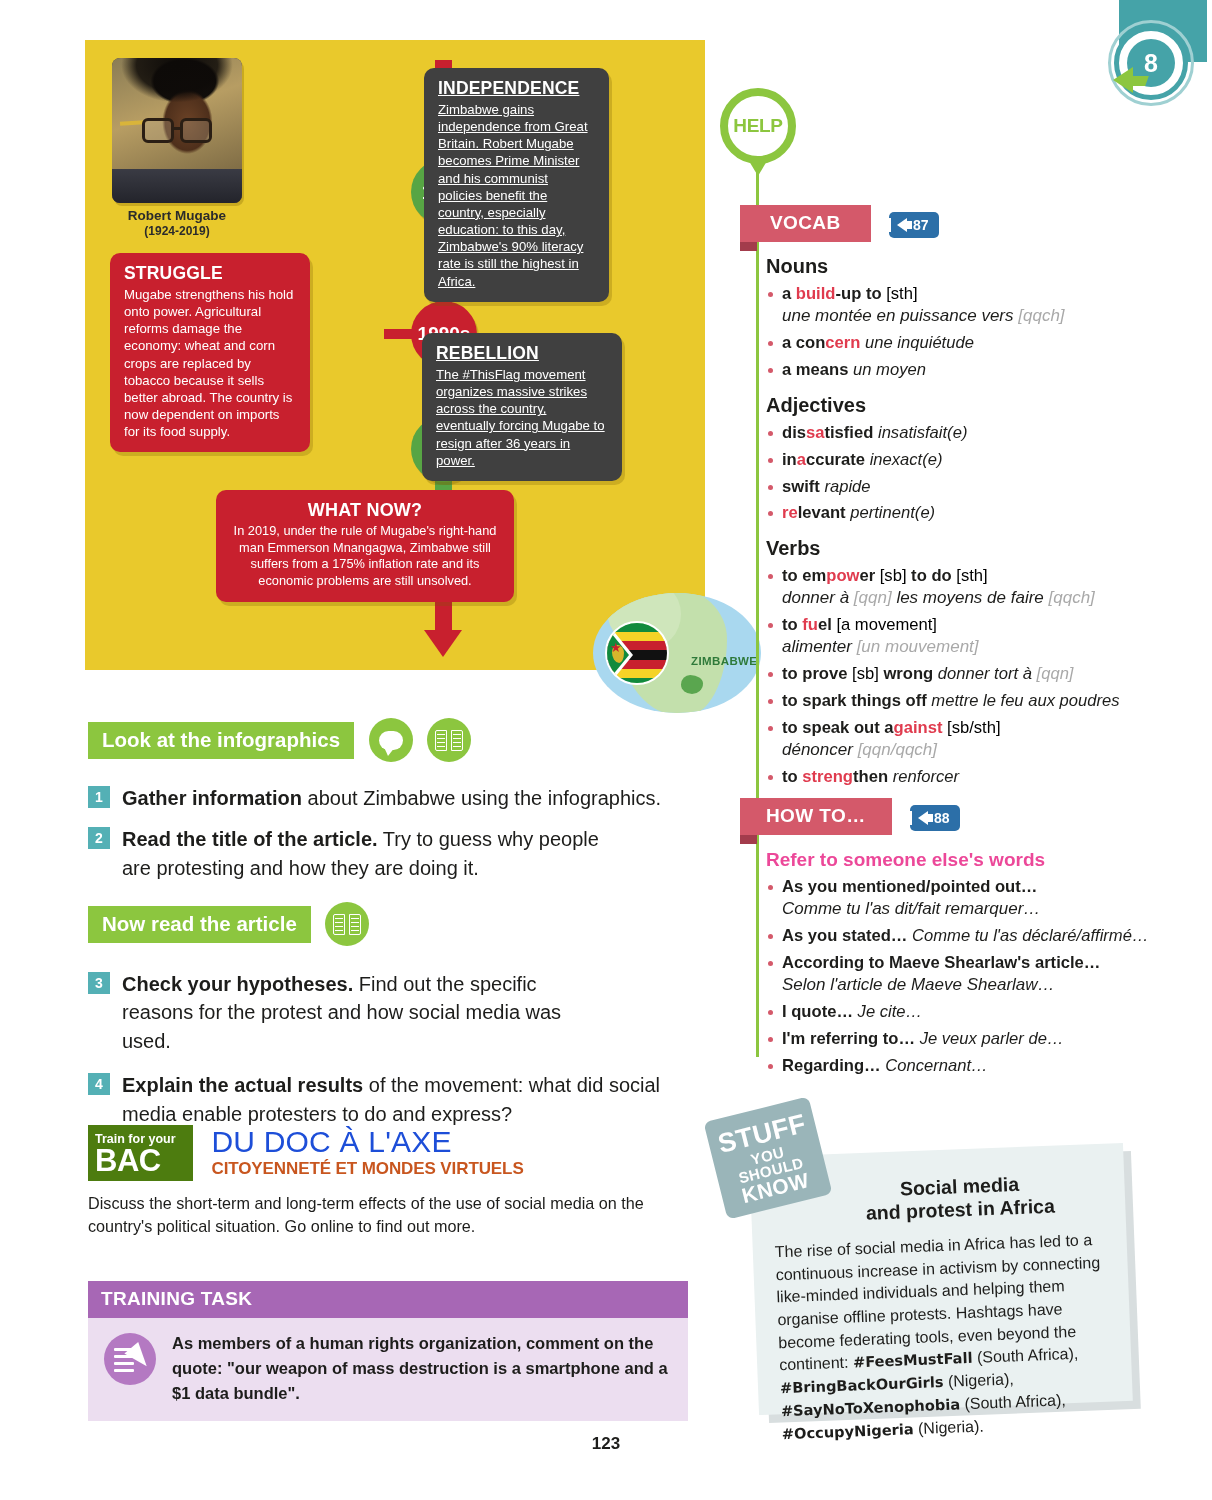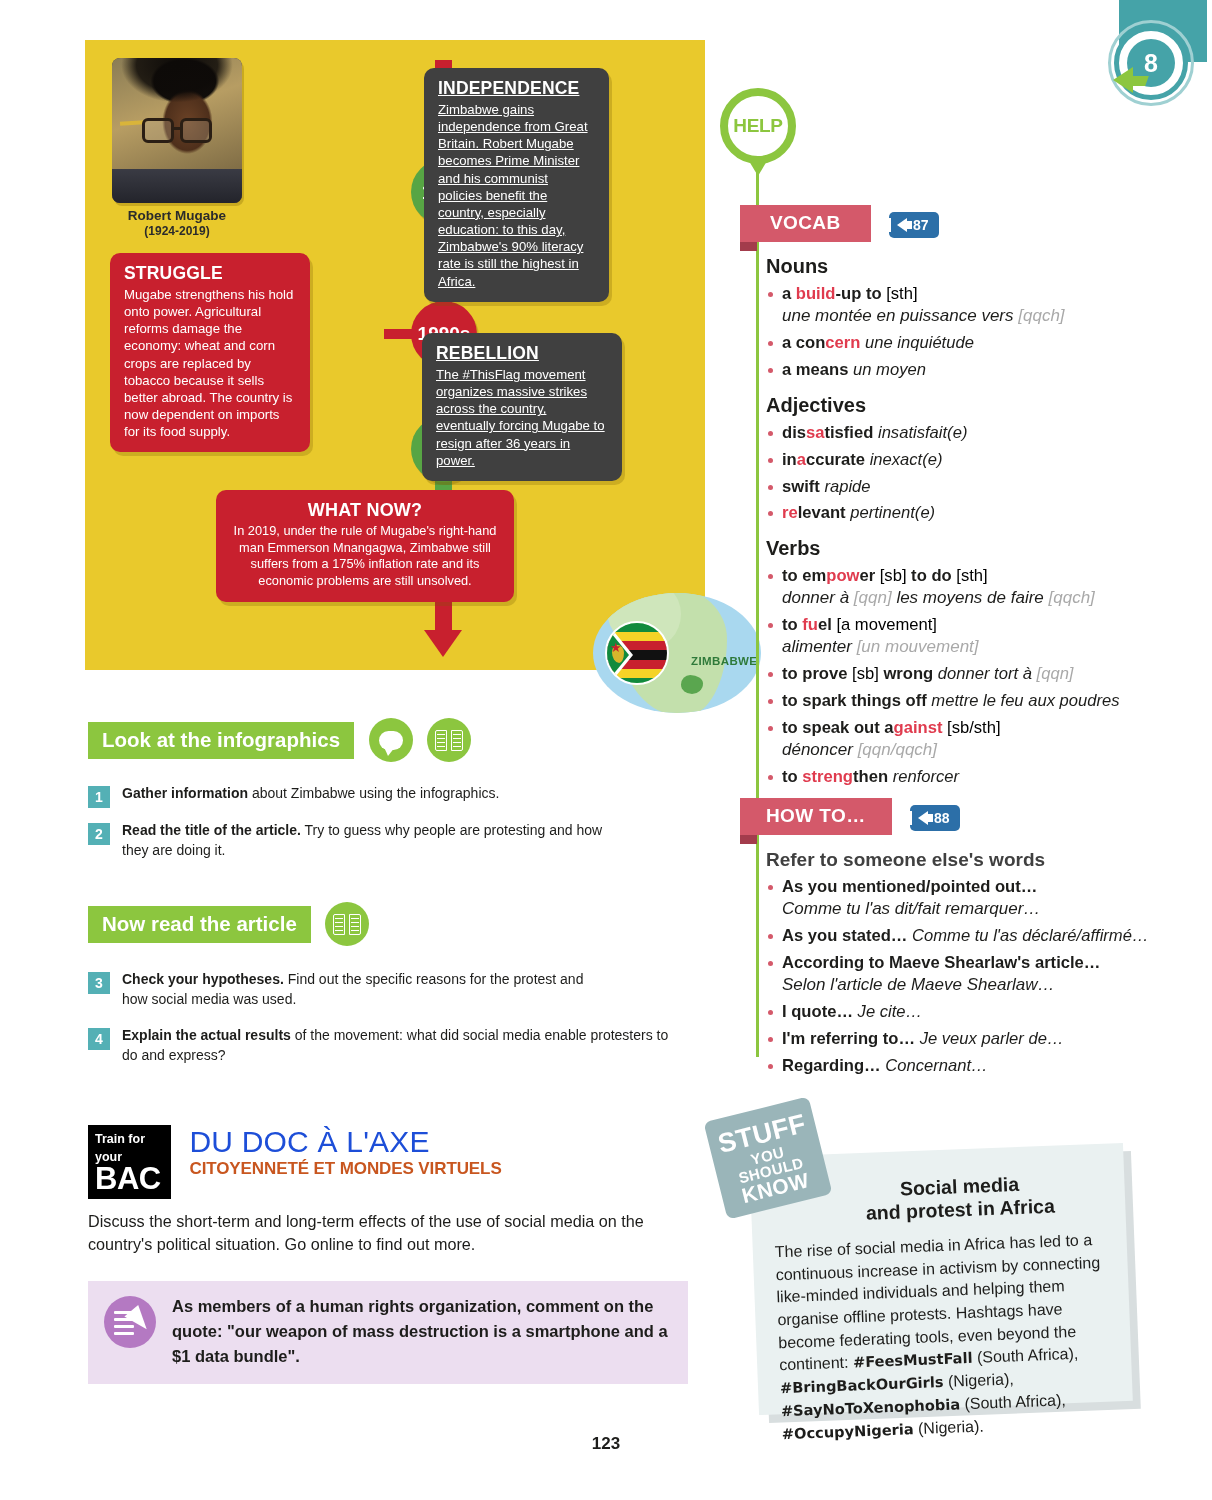--- a/index.html
+++ b/index.html
@@ -120,25 +120,25 @@
   .icon-book { width: 28px; height: 21px; position: relative; }
   .icon-book .bk { position: absolute; top: 0; width: 12px; height: 21px; border: 1.6px solid #ffffff; }
   .icon-book .bk.l { left: 0; border-radius: 2px 0 0 2px; }
   .icon-book .bk.r { right: 0; border-radius: 0 2px 2px 0; }
   .icon-book .ln { position: absolute; width: 8px; height: 1.4px; background: #ffffff; }
 
   .ex { display: flex; margin-top: 13px; }
   .ex-num { flex: 0 0 auto; width: 22px; height: 22px; background: #54b0b5; color: #ffffff;
       font-size: 14px; font-weight: bold; display: flex; align-items: center; justify-content: center;
       margin-right: 12px; margin-top: 2px; }
-  .ex-txt { font-size: 14px; line-height: 1.42; color: #1d1d1b; }
+  .ex-txt { font-size: 20px; line-height: 1.42; color: #1d1d1b; }
   .ex-txt b { font-weight: bold; }
 
   
-  .bac-logo { display: inline-block; width: 83px; background: #000000; padding: 4px 7px 5px 7px; vertical-align: top; }
+  .bac-logo { display: inline-block; width: 105px; background: #4d7c0f; padding: 4px 7px 5px 7px; vertical-align: top; }
   .bac-top { color: #ffffff; font-size: 12.5px; font-weight: bold; line-height: 1; }
   .bac-main { color: #ffffff; font-size: 31px; font-weight: bold; line-height: .92; letter-spacing: -.5px; }
   .bac-title { display: inline-block; margin-left: 14px; vertical-align: top; }
   .bac-h1 { color: #1d4ed8; font-size: 30px; font-weight: normal; letter-spacing: .2px; }
   .bac-h2 { color: #c8561f; font-size: 17px; font-weight: bold; letter-spacing: -.1px; }
   .bac-body { font-size: 16.2px; line-height: 1.45; color: #1d1d1b; margin-top: 11px; }
 
   
   .tt-wrap { border: 0; }
   .tt-head { background: #a767b5; color: #ffffff; font-size: 19px; font-weight: bold; padding: 7px 13px 8px 13px;
@@ -183,21 +183,21 @@
   .voc-h { font-size: 20px; font-weight: bold; color: #1d1d1b; margin: 13px 0 3px 26px; }
   .voc-li { position: relative; padding-left: 42px; margin-top: 5px; font-size: 16.6px; line-height: 1.32; color: #1d1d1b; }
   .voc-li::before { content: ""; position: absolute; left: 28px; top: 9px; width: 5px; height: 5px;
       border-radius: 50%; background: #d4596a; }
   .voc-li b { font-weight: bold; }
   .hl { color: #e03b4e; font-weight: bold; }
   .br { color: #000000; font-weight: normal; }
   .brit { color: #a9a9a9; font-style: italic; font-weight: normal; }
   .sub { padding-left: 42px; font-size: 17px; font-style: italic; line-height: 1.3; color: #1d1d1b; }
 
-  .howto-title { color: #404040; font-size: 19px; font-weight: bold; margin: 14px 0 3px 26px; }
+  .howto-title { color: #ec4899; font-size: 19px; font-weight: bold; margin: 14px 0 3px 26px; }
 
   
   .sysk { position: absolute; left: 742px; top: 1140px; width: 398px; height: 280px; }
   .sysk-shadow { position: absolute; left: 22px; top: 18px; width: 372px; height: 258px; background: #d8dedf;
       transform: rotate(-2.2deg); }
   .sysk-card { position: absolute; left: 12px; top: 10px; width: 374px; height: 258px; background: #eaf1f1;
       transform: rotate(-2.2deg); padding: 26px 18px 14px 22px; }
   .sysk-tab { position: absolute; left: -28px; top: -32px; width: 108px; height: 100px; background: #9ab5b9;
       transform: rotate(-14deg); border-radius: 7px; }
   .sysk-tab-txt { position: absolute; left: 8px; top: 12px; width: 92px; color: #ffffff; font-weight: bold;
@@ -367,20 +367,21 @@
     <span class="bac-title">
       <span class="bac-h1" style="display:block;">DU DOC À L'AXE</span>
       <span class="bac-h2" style="display:block;">CITOYENNETÉ ET MONDES VIRTUELS</span>
     </span>
   </div>
   <div class="bac-body" style="max-width:590px;">Discuss the short-term and long-term effects of the use of social media on the country's political situation. Go online to find out more.</div>
 </div>
 
 <div class="lc" style="top:1281px;">
   <div class="tt-wrap">
+    <div class="tt-head">TRAINING TASK</div>
     <div class="tt-body">
       <div class="tt-icon">
         <span class="l" style="top:15px;"></span>
         <span class="l" style="top:22px;"></span>
         <span class="l" style="top:29px;"></span>
         <span class="l" style="top:36px;"></span>
         <span class="pen"></span>
       </div>
       <div class="tt-text">As members of a human rights organization, comment on the quote: "our weapon of mass destruction is a smartphone and a $1 data bundle".</div>
     </div>

